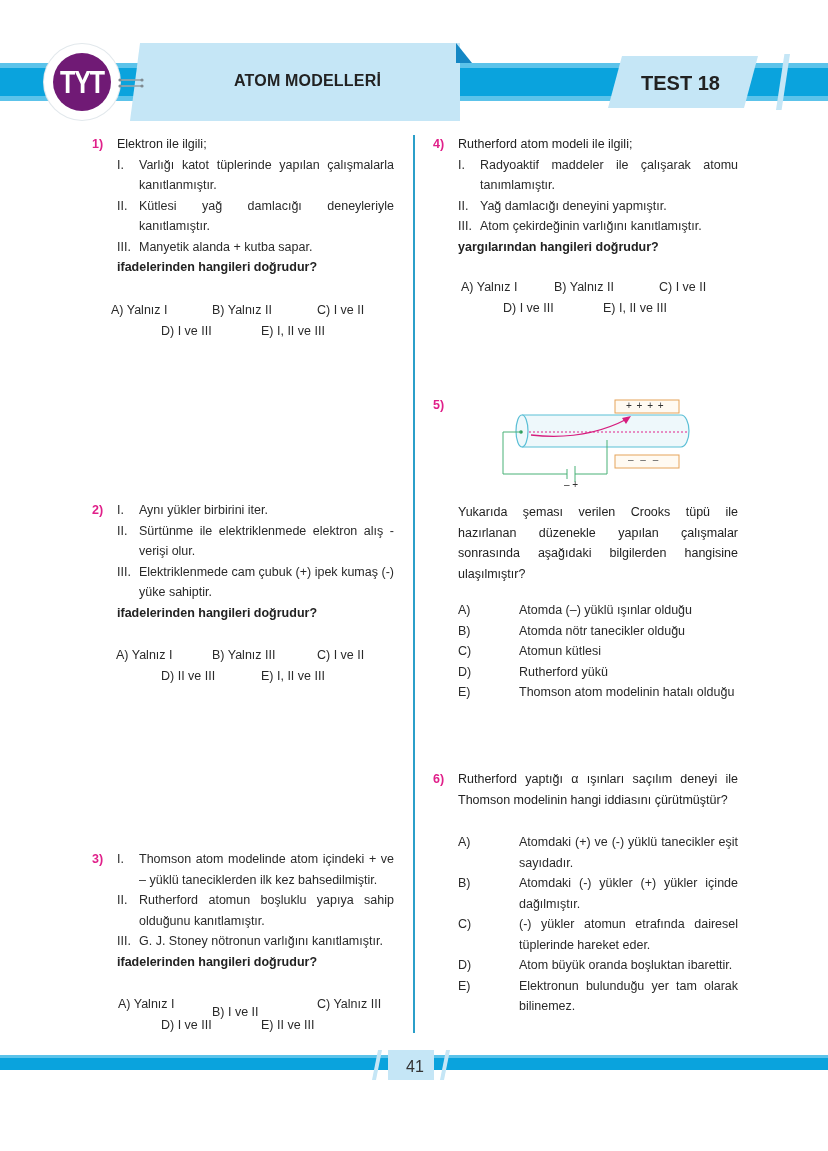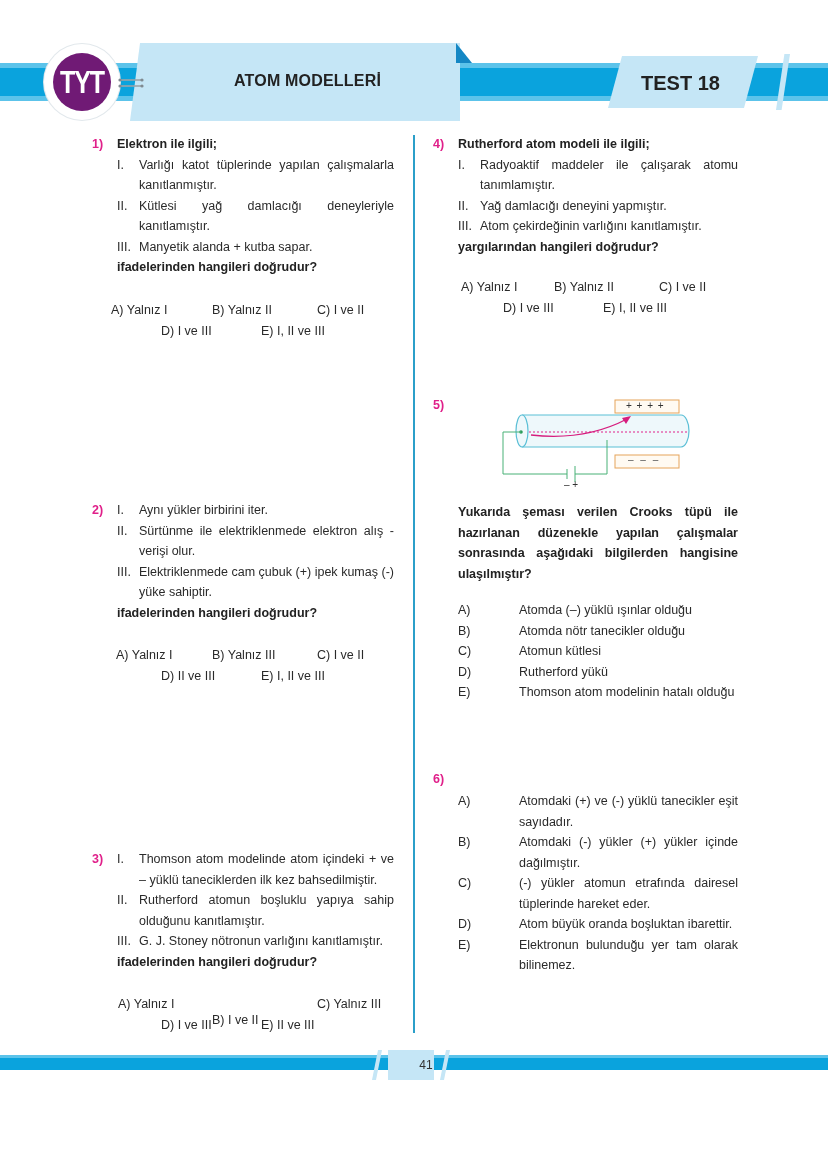--- a/index.html
+++ b/index.html
@@ -37,38 +37,38 @@
   .test-text { position: absolute; left: 641px; top: 72px; font-size: 20px; font-weight: bold; color: #222; }
   .slash-stripe { position: absolute; top: 54px; width: 14px; height: 56px; background: #c5e6f6;
     clip-path: polygon(60% 0, 100% 0, 40% 100%, 0 100%); }
 
   
   .divider { position: absolute; left: 413px; top: 135px; width: 2px; height: 898px; background: #2b9fc9; }
 
   .q { position: absolute; font-size: 12.5px; line-height: 20.5px; }
   .q-num { position: absolute; left: 0; top: 0; color: #e0208a; font-weight: bold; }
   .q-body { margin-left: 25px; }
-  .stem { font-weight: bold; color: #222; }
+  .stem { font-weight: normal; color: #222; }
   .item { display: flex; text-align: justify; }
   .item .rn { width: 22px; flex: none; }
   .item .tx { flex: 1; text-align: justify; }
   .ask { font-weight: bold; color: #222; }
   .choices-grid { position: relative; height: 44px; margin-top: 22px; }
   .ch { position: absolute; white-space: nowrap; }
 
   .opt { display: flex; }
   .opt .ol { width: 22px; flex: none; }
   .opt .ot { flex: 1; text-align: justify; margin-left: 39px; }
 
   
   .ftr-band { position: absolute; left: 0; top: 1058px; width: 828px; height: 12px; background: #0aa3dd; }
   .ftr-band-top { position: absolute; left: 0; top: 1055px; width: 828px; height: 4px; background: #5cc3ea; }
   .page-panel { position: absolute; left: 388px; top: 1050px; width: 46px; height: 30px; background: #c5e6f6;
     clip-path: polygon(0 0, 100% 0, 100% 100%, 0 100%); }
-  .page-num { position: absolute; left: 399px; top: 1058px; width: 46px; text-align: center; font-size: 12px; color: #333; padding-left: 8px; }
+  .page-num { position: absolute; left: 388px; top: 1058px; width: 46px; text-align: center; font-size: 16px; color: #333; padding-left: 8px; }
   .f-slash { position: absolute; top: 1050px; width: 10px; height: 30px; background: #c5e6f6;
     clip-path: polygon(60% 0, 100% 0, 40% 100%, 0 100%); }
 </style>
 </head>
 <body>
 
 <div>
   <div class="hdr-band"></div>
   <div class="hdr-band-top"></div>
   <div class="hdr-band-bot"></div>
@@ -161,21 +161,21 @@
         <span class="tx">Rutherford atomun boşluklu yapıya sahip olduğunu kanıtlamıştır.</span>
       </div>
     <div class="item">
         <span class="rn">III.</span>
         <span class="tx">G. J. Stoney nötronun varlığını kanıtlamıştır.</span>
       </div>
     <div class="ask">ifadelerinden hangileri doğrudur?</div>
   </div>
   <div class="choices-grid">
     <span class="ch" style="left:26px;top:0">A) Yalnız I</span>
-    <span class="ch" style="left:120px;top:16px">B) I ve II</span>
+    <span class="ch" style="left:120px;top:8px">B) I ve II</span>
     <span class="ch" style="left:225px;top:0">C) Yalnız III</span>
     <span class="ch" style="left:69px;top:21px">D) I ve III</span>
     <span class="ch" style="left:169px;top:21px">E) II ve III</span>
   </div>
 </div>
 
 <div class="q" style="left:433px; top:134px; width:305px;">
   <span class="q-num">4)</span>
   <div class="q-body">
     <div class="stem">Rutherford atom modeli ile ilgili;</div>
@@ -252,20 +252,21 @@
     <div class="opt">
         <span class="ol">E)</span>
         <span class="ot">Thomson atom modelinin hatalı olduğu</span>
       </div>
   </div>
 </div>
 
 <div class="q" style="left:433px; top:769px; width:305px;">
   <span class="q-num">6)</span>
   <div class="q-body">
+    <div class="stem" style="text-align:justify">Rutherford yaptığı α ışınları saçılım deneyi ile Thomson modelinin hangi iddiasını çürütmüştür?</div>
     <div style="height:22px"></div>
     <div class="opt">
         <span class="ol">A)</span>
         <span class="ot">Atomdaki (+) ve (-) yüklü tanecikler eşit sayıdadır.</span>
       </div>
     <div class="opt">
         <span class="ol">B)</span>
         <span class="ot">Atomdaki (-) yükler (+) yükler içinde dağılmıştır.</span>
       </div>
     <div class="opt">

